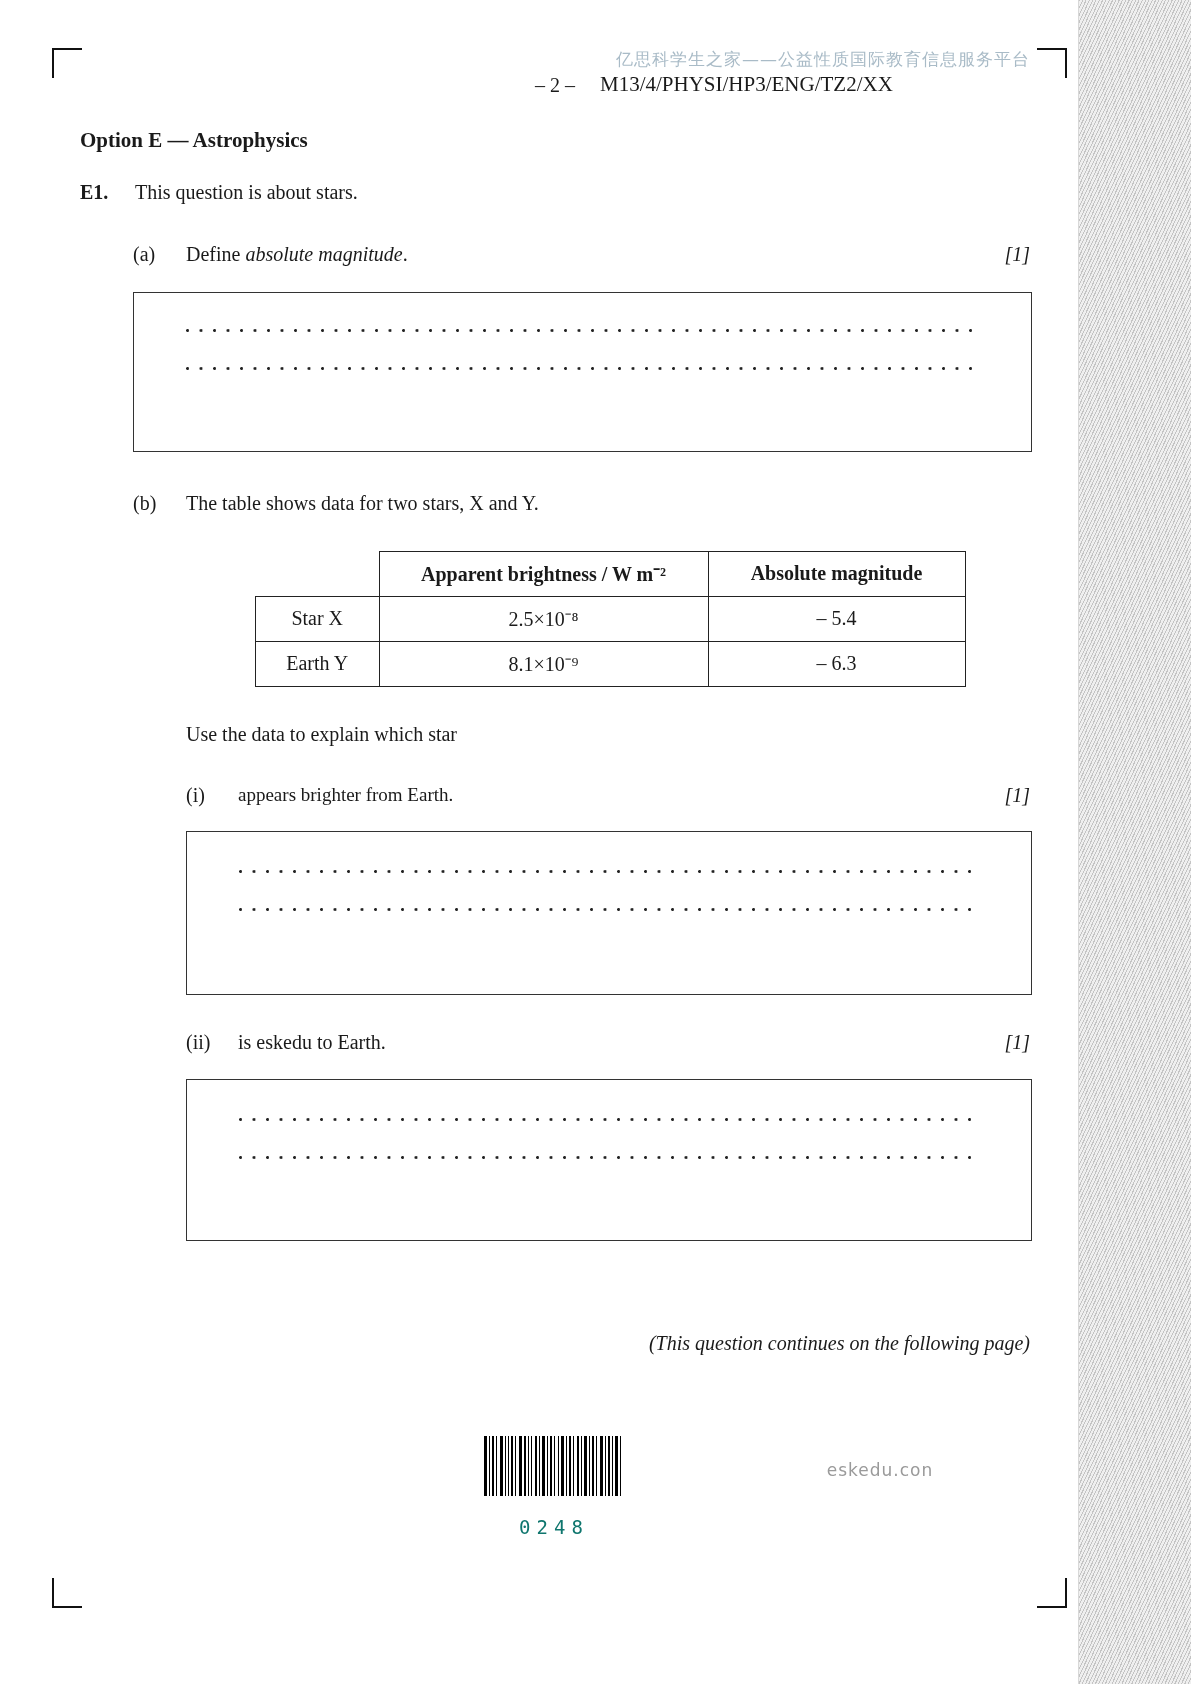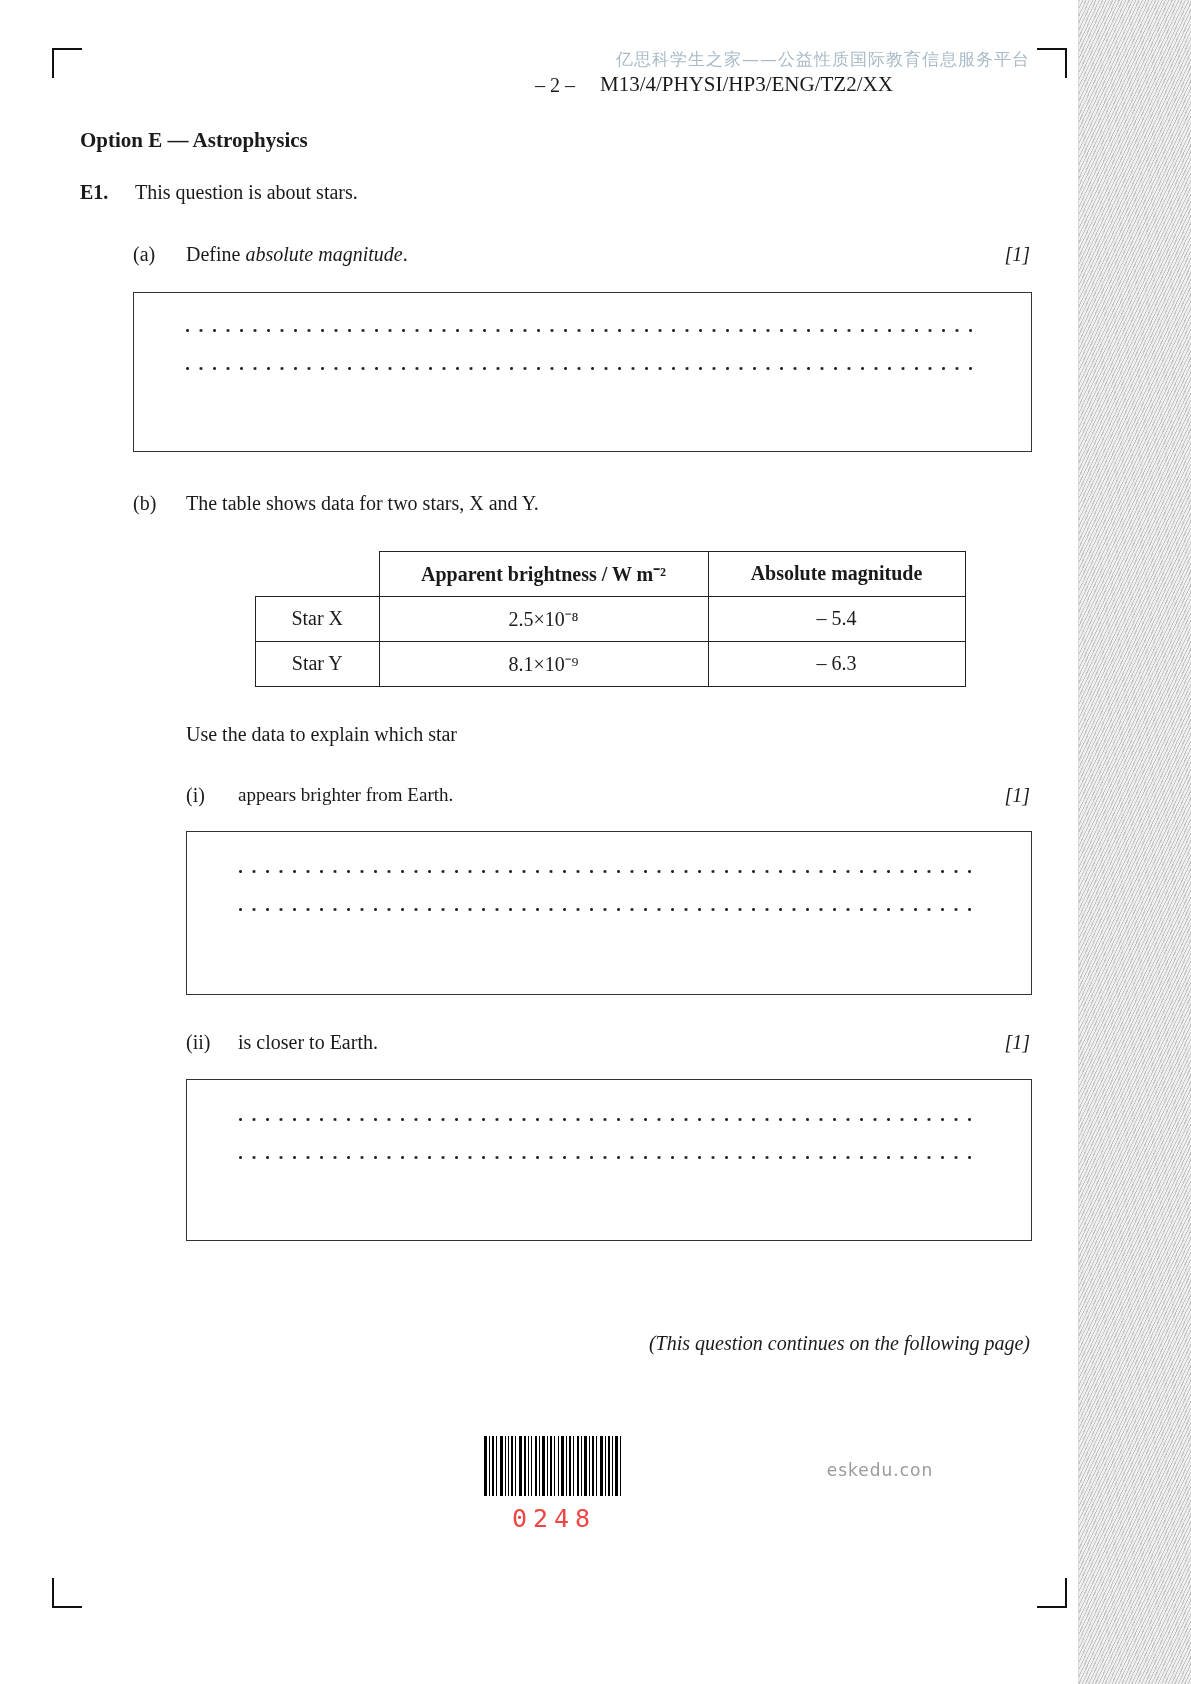--- a/index.html
+++ b/index.html
@@ -70,22 +70,22 @@
   .pi-marks  { top:784px; left:950px; }
 
   .pii-label { top:1031px; left:186px; }
   .pii-text  { top:1031px; left:238px; font-size:20px; }
   .pii-marks { top:1031px; left:950px; }
 
   .continuation { top:1332px; left:430px; width:600px; text-align:right; font-size:20px; font-style:italic; }
 
   .barcode-wrap { top:1436px; left:478px; width:152px; text-align:center; }
   .barcode-num {
-    margin-top:4px; font-family:"DejaVu Sans Mono", monospace;
-    font-size:25px; letter-spacing:6px; color:#ef4444;
+    margin-top:16px; font-family:"DejaVu Sans Mono", monospace;
+    font-size:19px; letter-spacing:6px; color:#0f766e;
   }
   .esk-watermark {
     top:1460px; left:780px; width:200px; text-align:center;
     font-family:"DejaVu Sans", sans-serif; font-size:17px; color:#9a9a9a; letter-spacing:1px;
   }
 </style>
 </head>
 <body>
 
 <div class="page">
@@ -125,41 +125,41 @@
         <td class="corner"></td>
         <th class="col-bright">Apparent brightness / W m⁻²</th>
         <th class="col-mag">Absolute magnitude</th>
       </tr>
       <tr>
         <td>Star X</td>
         <td>2.5×10⁻⁸</td>
         <td>– 5.4</td>
       </tr>
       <tr>
-        <td>Star Y</td>
+        <td>Earth Y</td>
         <td>8.1×10⁻⁹</td>
         <td>– 6.3</td>
       </tr>
     </tbody>
       </table>
   </div>
 
   <div class="abs use-text">Use the data to explain which star</div>
 
   <div class="abs part-label pi-label">(i)</div>
   <div class="abs pi-text">appears brighter from Earth.</div>
   <div class="abs marks pi-marks">[1]</div>
 
   <div class="abs answer-box box-i">
     <div class="dots" style="top:38px; left:52px; width:737px;"></div>
     <div class="dots" style="top:76px; left:52px; width:737px;"></div>
   </div>
 
   <div class="abs part-label pii-label">(ii)</div>
-  <div class="abs pii-text">is closer to Earth.</div>
+  <div class="abs pii-text">is eskedu to Earth.</div>
   <div class="abs marks pii-marks">[1]</div>
 
   <div class="abs answer-box box-ii">
     <div class="dots" style="top:38px; left:52px; width:737px;"></div>
     <div class="dots" style="top:76px; left:52px; width:737px;"></div>
   </div>
 
   <div class="abs continuation">(This question continues on the following page)</div>
 
   <div class="abs barcode-wrap">

